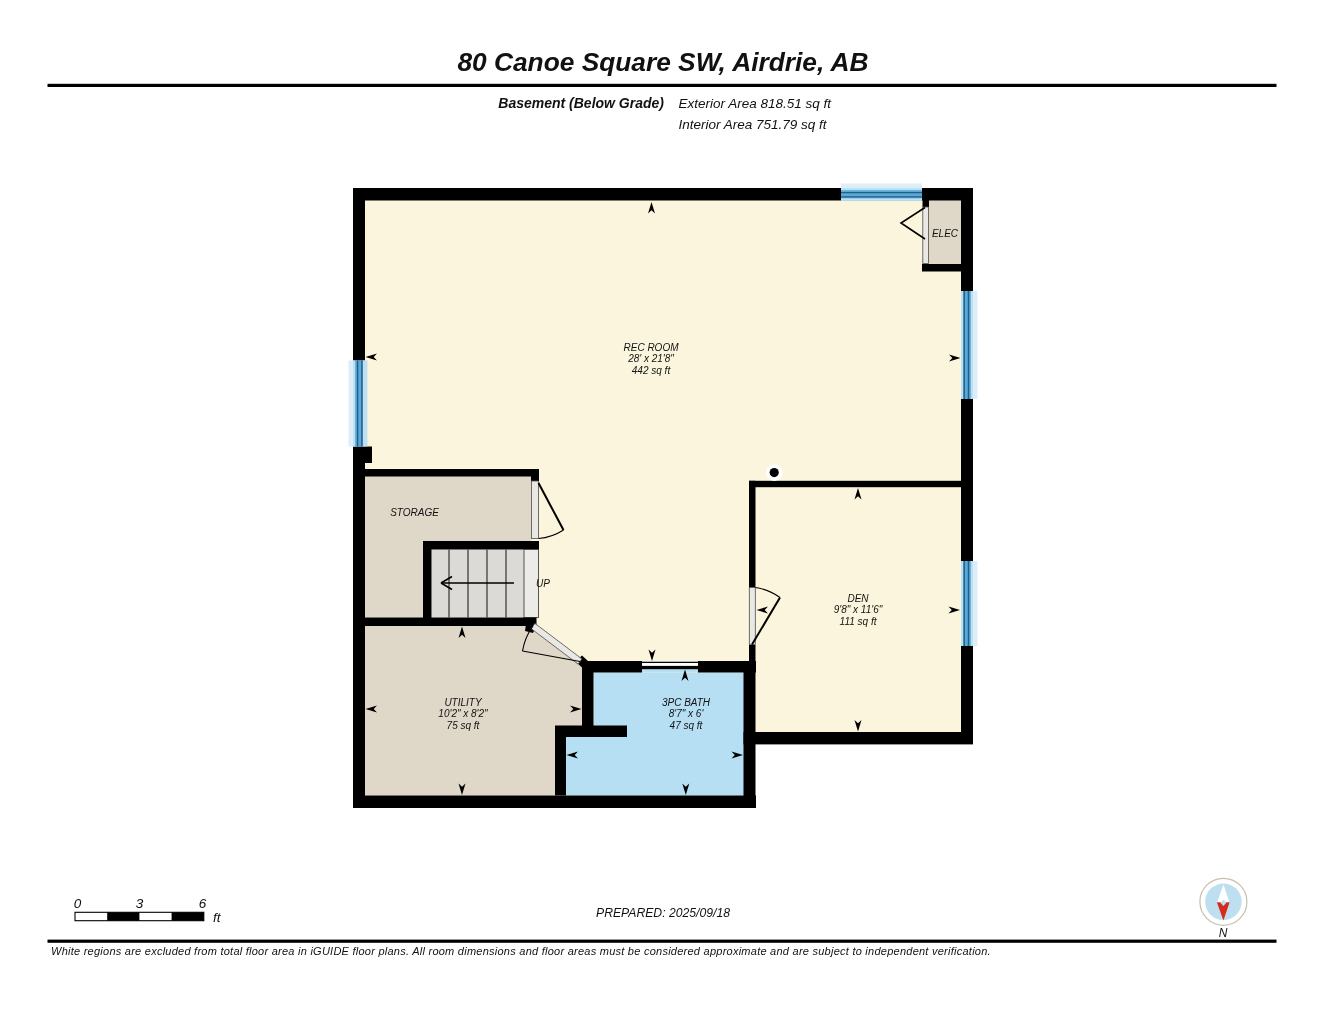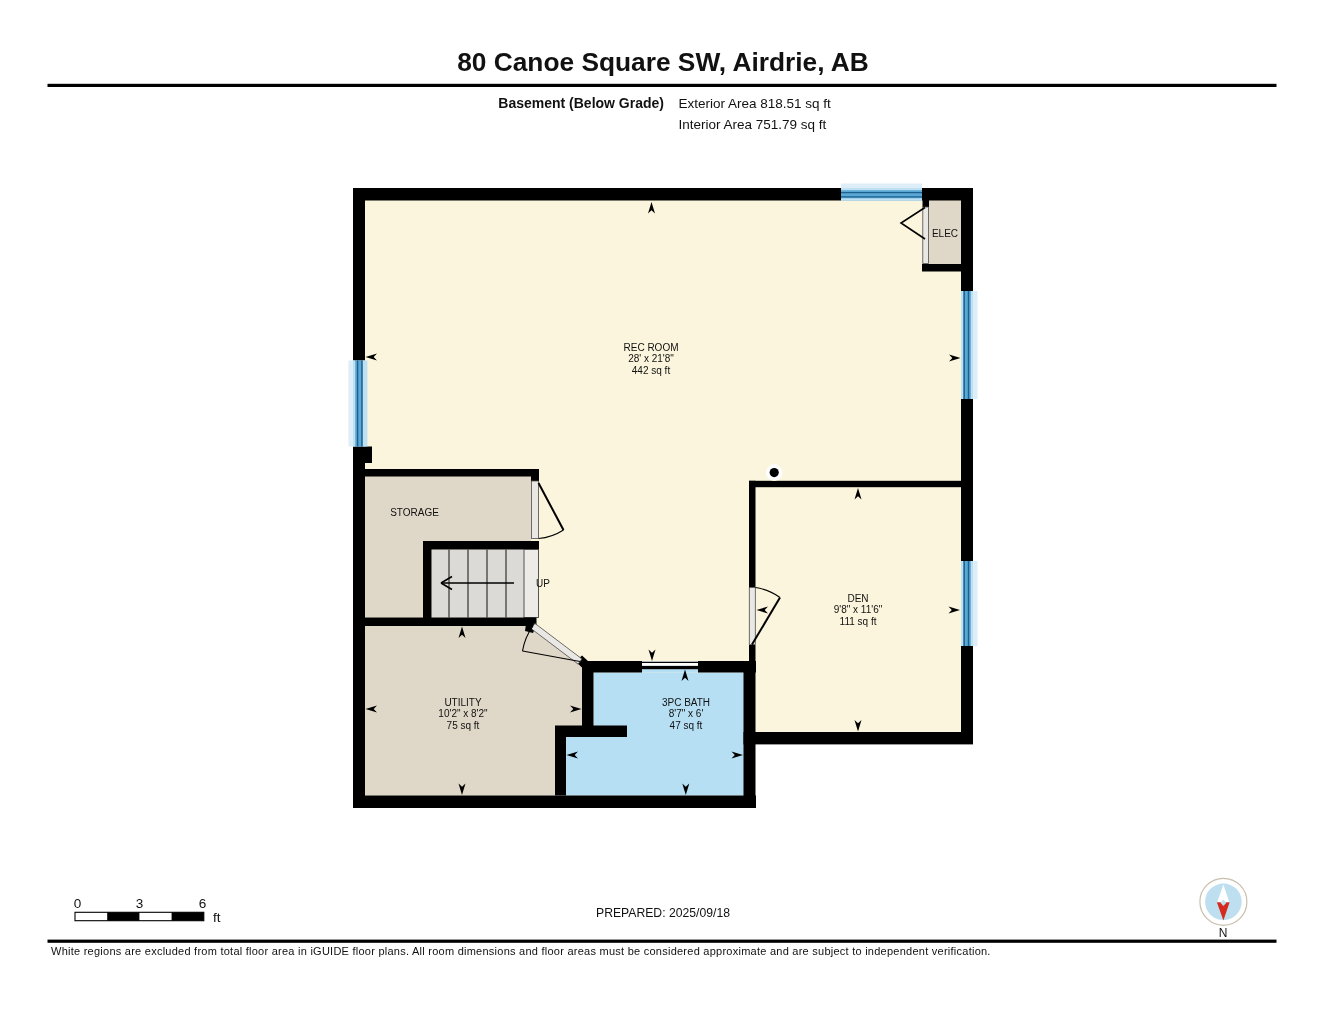--- a/index.html
+++ b/index.html
@@ -1,17 +1,17 @@
 <!DOCTYPE html>
 <html><head>
 <meta charset="utf-8">
 <style>
   html,body{margin:0;padding:0;background:#ffffff;}
   #page{position:relative;width:1325px;height:1024px;background:#ffffff;overflow:hidden;
-        font-family:"Liberation Sans", sans-serif;}
+        font-family:"Liberation Sans", sans-serif;font-style:italic;}
   svg{position:absolute;left:0;top:0;}
   text{font-family:"Liberation Sans", sans-serif;fill:#111111;}
 </style>
 </head>
 <body>
 
 <div id="page">
 <svg width="1325" height="1024" viewBox="0 0 1325 1024">
 
   <text x="663" y="71" font-size="26.3" font-weight="bold" text-anchor="middle">80 Canoe Square SW, Airdrie, AB</text>

